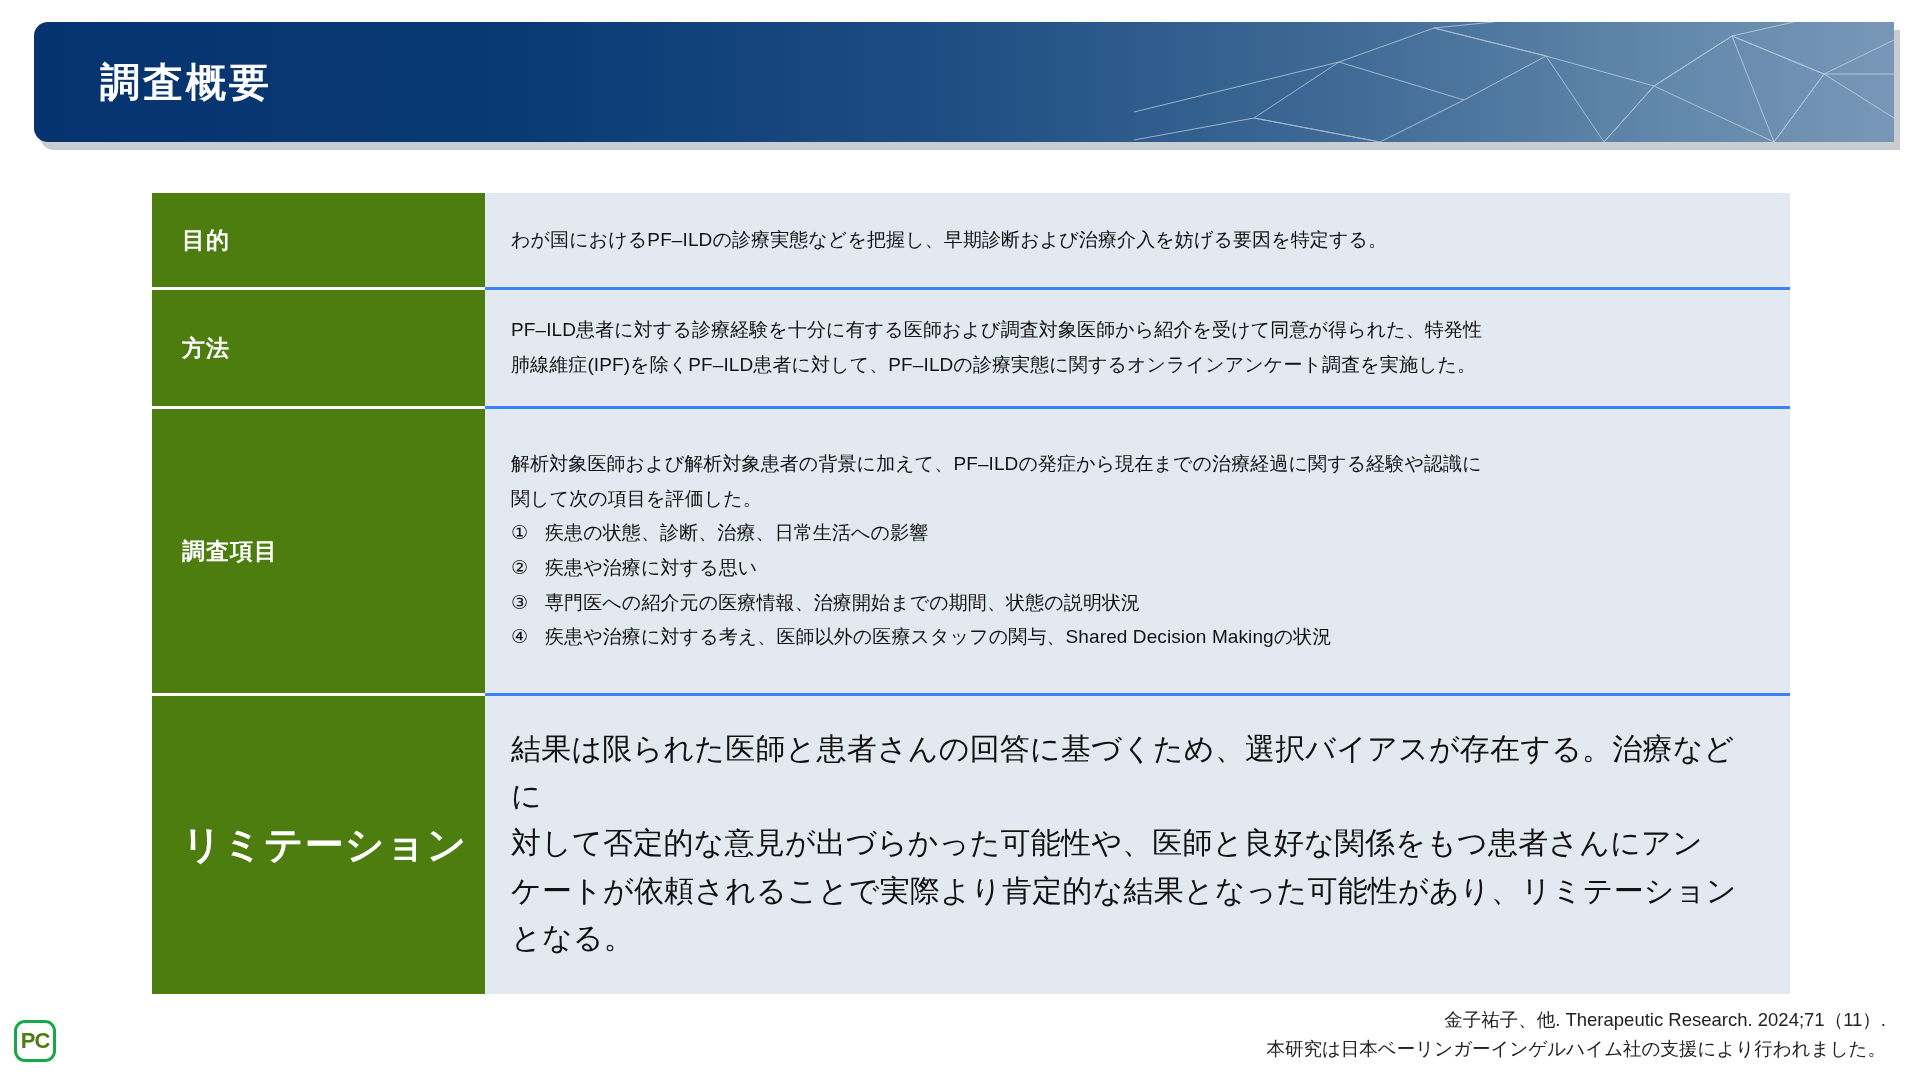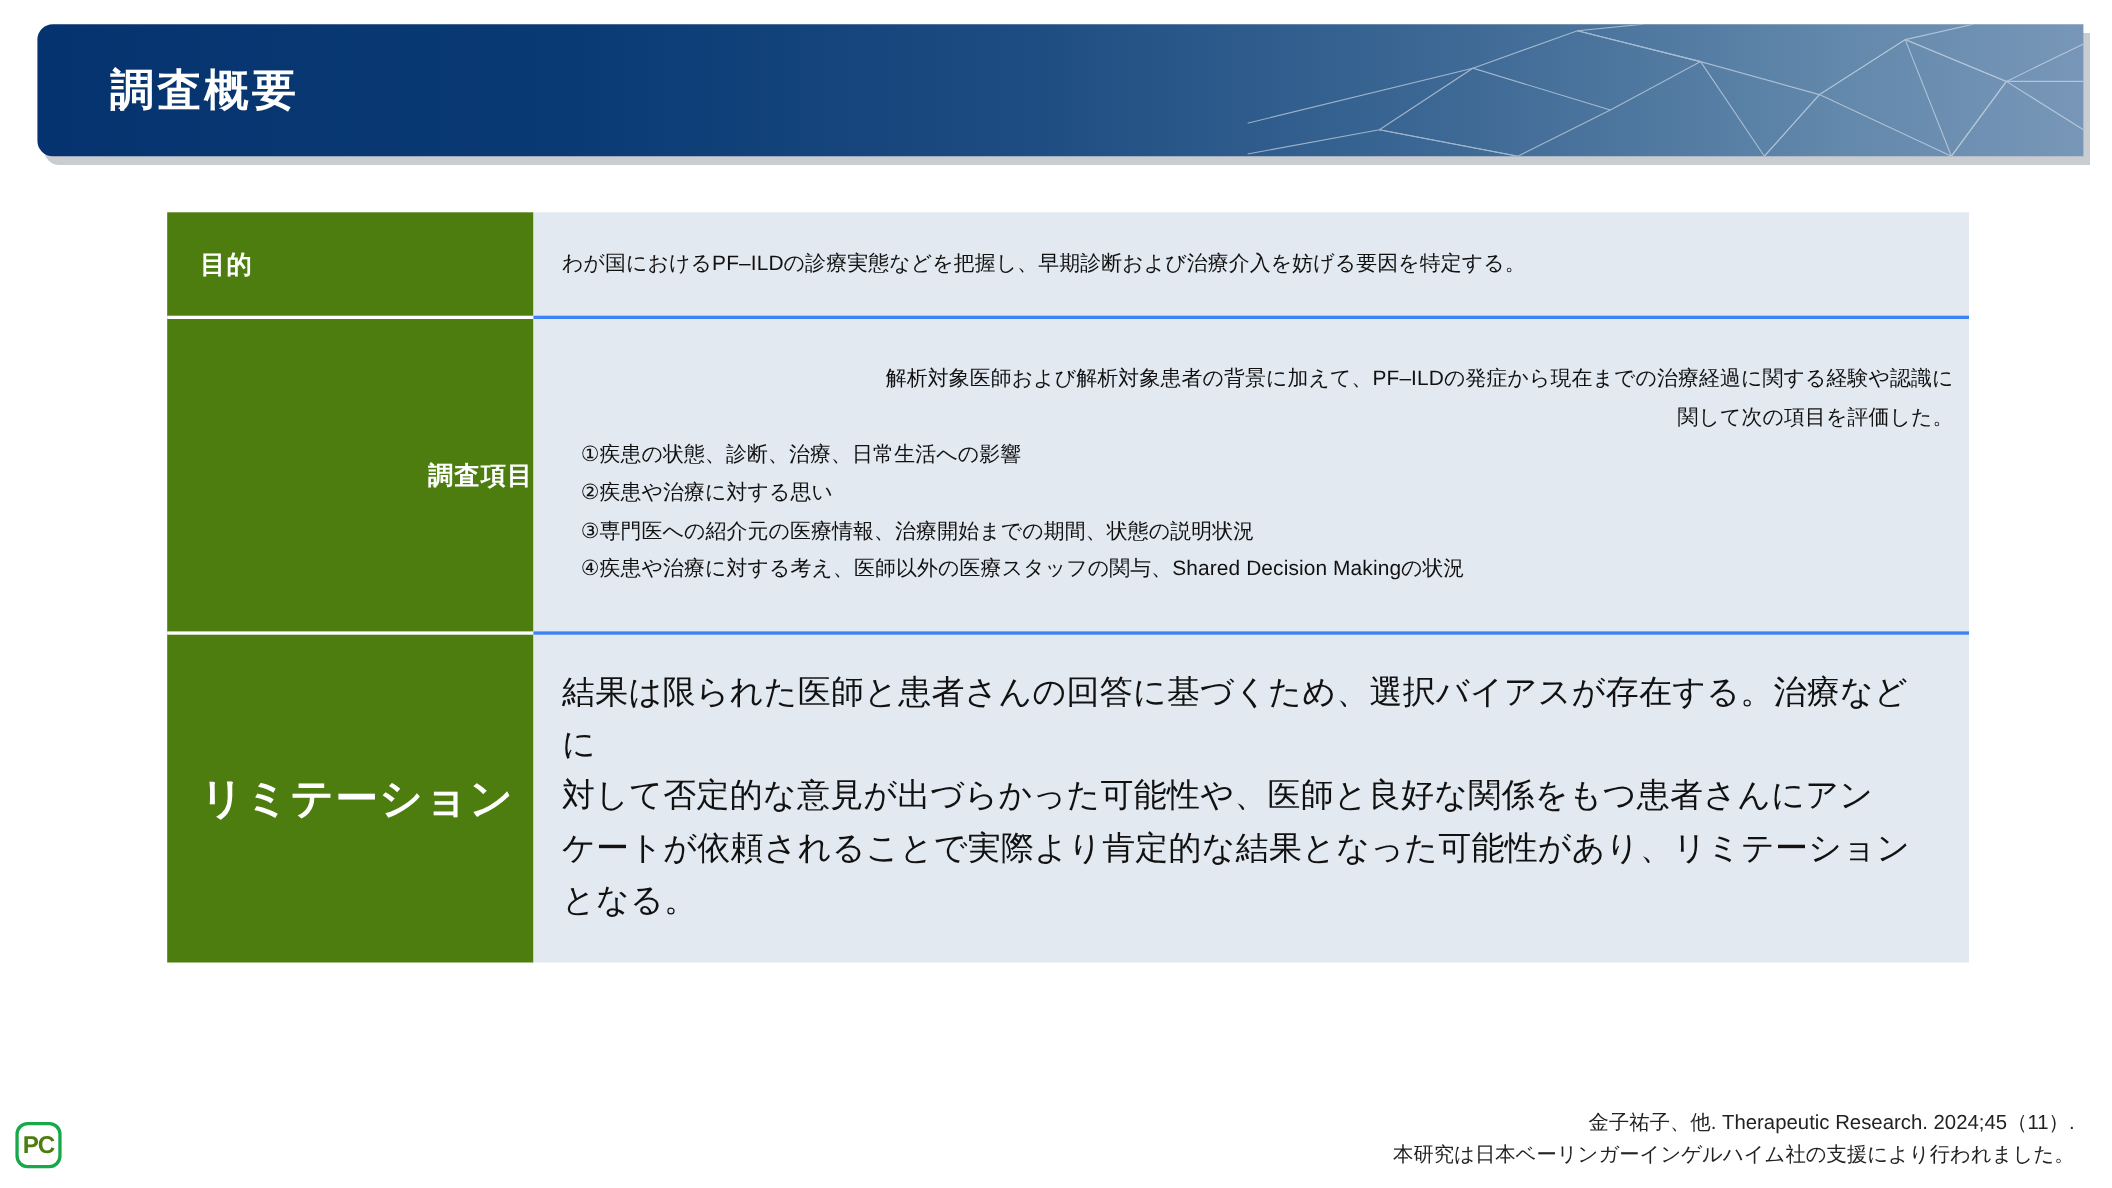--- a/index.html
+++ b/index.html
@@ -85,21 +85,21 @@
   .body.last{ border-bottom:none; }
   .body.bold{
     font-weight:normal;
     font-size:30px;
     line-height:1.58;
     letter-spacing:.2px;
     padding:22px 30px 26px 26px;
   }
   .r1 .lbl,.r1 .body{ height:62px; }
   .r2 .lbl,.r2 .body{ height:84px; }
-  .r3 .lbl,.r3 .body{ height:252px;text-align:right; }
+  .r3 .lbl,.r3 .body{ height:252px; }
   .r4 .lbl,.r4 .body{ height:250px; }
 
   .numlist{ margin:0; padding:0; list-style:none; }
   .numlist li{
     display:flex;
     align-items:flex-start;
     line-height:1.82;
   }
   .numlist li .num{
     display:inline-block;
@@ -171,20 +171,27 @@
 
 <table class="table">
   <tbody>
     <tr class="r1">
       <td class="lbl">目的</td>
       <td class="body">
         <p class="lead">わが国におけるPF–ILDの診療実態などを把握し、早期診断および治療介入を妨げる要因を特定する。</p>
       </td>
     </tr>
 
+    <tr class="r2">
+      <td class="lbl">方法</td>
+      <td class="body">
+        <p class="lead">PF–ILD患者に対する診療経験を十分に有する医師および調査対象医師から紹介を受けて同意が得られた、特発性</p>
+        <p class="lead">肺線維症(IPF)を除くPF–ILD患者に対して、PF–ILDの診療実態に関するオンラインアンケート調査を実施した。</p>
+      </td>
+    </tr>
 
     <tr class="r3">
       <td class="lbl">調査項目</td>
       <td class="body">
         <p class="lead">解析対象医師および解析対象患者の背景に加えて、PF–ILDの発症から現在までの治療経過に関する経験や認識に</p>
         <p class="lead">関して次の項目を評価した。</p>
         <ul class="numlist">
           <li>
             <span class="num">①</span>
             <span>疾患の状態、診断、治療、日常生活への影響</span>
@@ -211,17 +218,17 @@
         <p class="lead">結果は限られた医師と患者さんの回答に基づくため、選択バイアスが存在する。治療などに</p>
         <p class="lead">対して否定的な意見が出づらかった可能性や、医師と良好な関係をもつ患者さんにアン</p>
         <p class="lead">ケートが依頼されることで実際より肯定的な結果となった可能性があり、リミテーション</p>
         <p class="lead">となる。</p>
       </td>
     </tr>
   </tbody>
 </table>
 
 <div class="footer">
-  <div>金子祐子、他. Therapeutic Research. 2024;45（11）.</div>
+  <div>金子祐子、他. Therapeutic Research. 2024;71（11）.</div>
   <div>本研究は日本ベーリンガーインゲルハイム社の支援により行われました。</div>
 </div>
 
 <div class="logo">PC</div>
 
 </body></html>

